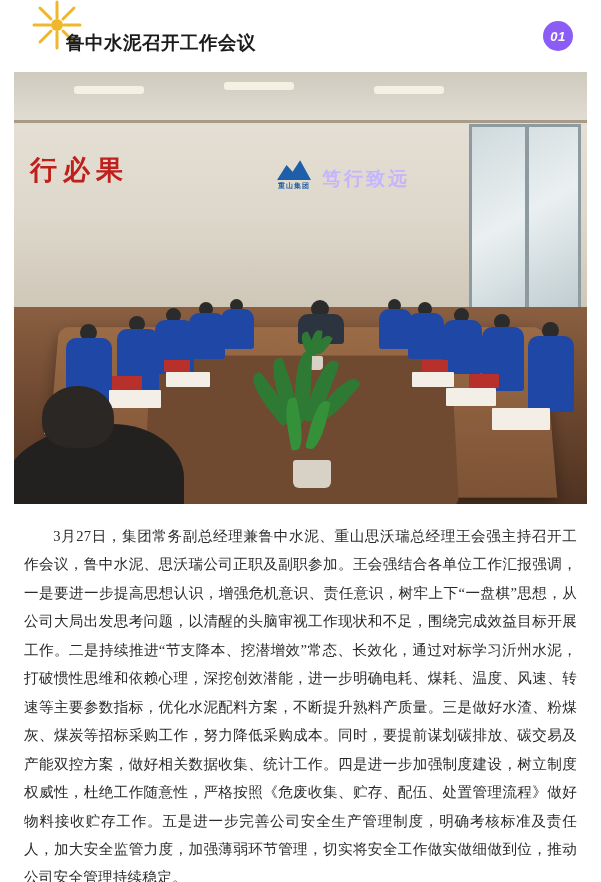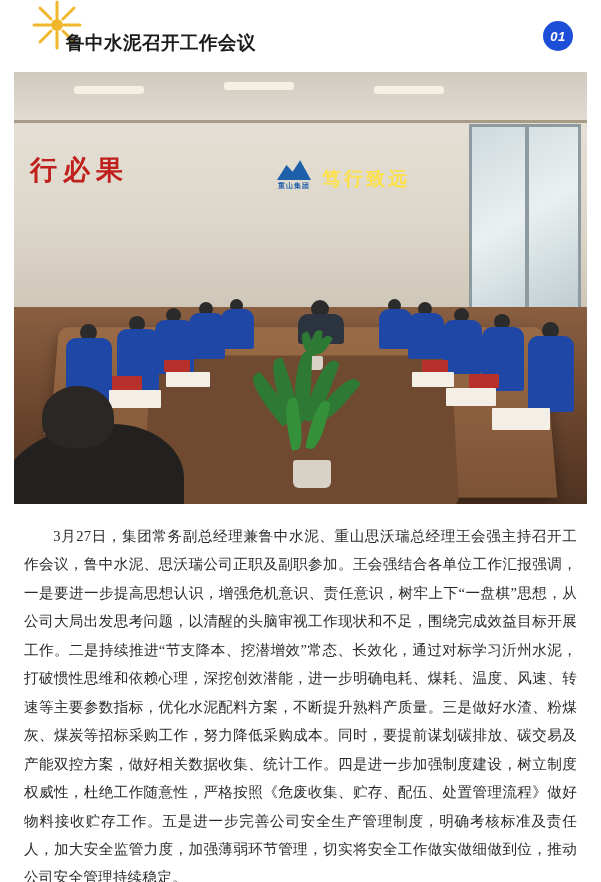--- a/index.html
+++ b/index.html
@@ -44,21 +44,21 @@
     white-space: nowrap;
   }
   .badge {
     position: absolute;
     right: 28px;
     top: 50%;
     transform: translateY(-50%);
     width: 30px;
     height: 30px;
     border-radius: 50%;
-    background: #1d4ed8;
+    background: #8b5cf6;
     color: #ffffff;
     font-size: 13px;
     font-weight: bold;
     display: flex;
     align-items: center;
     justify-content: center;
     font-style: italic;
     letter-spacing: 0.5px;
   }
   
@@ -136,21 +136,21 @@
     font-weight: bold;
     color: #c0201c;
     font-family: "Liberation Serif", "DejaVu Serif", serif;
     letter-spacing: 3px;
   }
   .banner .red3 {
     position: absolute;
     left: 300px; top: 14px;
     font-size: 19px;
     font-weight: bold;
-    color: #fde047;
+    color: #c4b5fd;
     font-family: "Liberation Serif", "DejaVu Serif", serif;
     letter-spacing: 3px;
   }
   .logo-block {
     position: absolute;
     left: 252px;
     top: 86px;
     width: 56px;
     text-align: center;
   }

